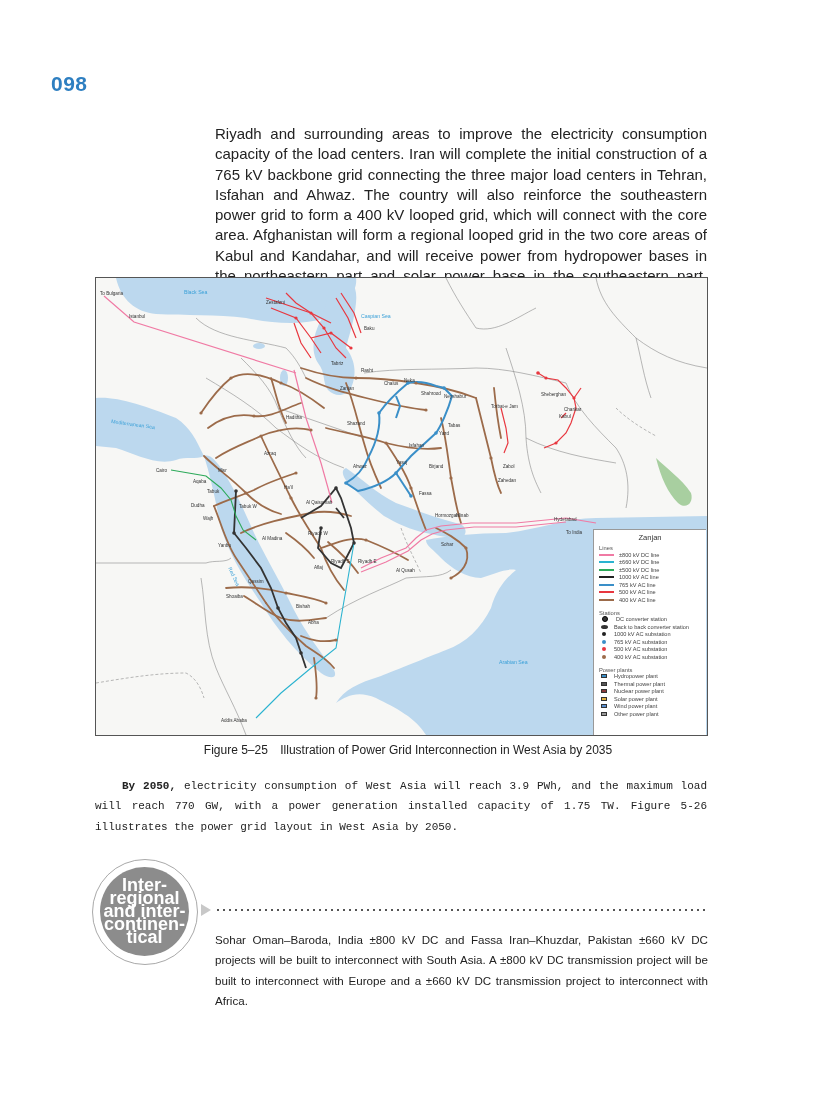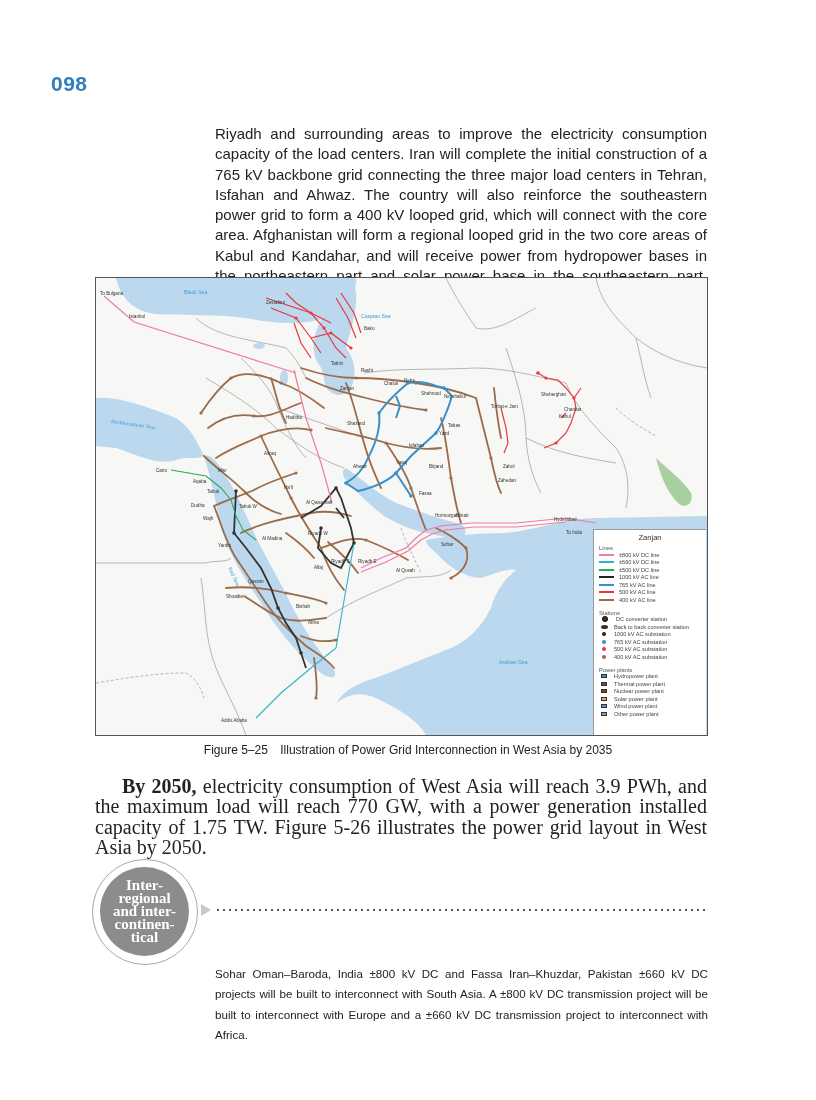--- a/index.html
+++ b/index.html
@@ -10,28 +10,28 @@
   .map-frame svg { position:absolute; left:0; top:0; }
   .legend { position:absolute; left:497px; top:251px; width:112px; height:205px; background:#ffffff; border-left:1px solid #999; border-top:1px solid #999; font-family:"Liberation Sans", sans-serif; font-size:5.6px; color:#444; }
   .legend .lg-title { text-align:center; font-size:7.6px; margin-top:3px; color:#333; }
   .legend .lg-section { margin-left:5px; margin-top:3px; font-size:5.8px; color:#555; }
   .legend .lg-row { display:flex; align-items:center; height:7.5px; margin-left:5px; }
   .legend .lg-line { width:15px; height:1.6px; margin-right:5px; }
   .legend .lg-dot { width:4px; height:4px; border-radius:50%; margin-left:3px; margin-right:8px; }
   .legend .lg-sq { width:6px; height:4px; margin-left:2px; margin-right:7px; border:0.6px solid #333; box-sizing:border-box; }
   .caption { position:absolute; left:0; width:816px; top:743px; text-align:center; font-family:"Liberation Sans", sans-serif; font-size:12px; color:#222; }
   .caption .fig-label { margin-right:9px; }
-  .body2 { position:absolute; left:95px; top:776px; width:612px; font-family:Liberation Serif, serif; font-size:20px; line-height:20.4px; text-align:justify; text-indent:27px; color:#222; }
+  .body2 { position:absolute; left:95px; top:776px; width:612px; font-family:Liberation Mono, monospace; font-size:11px; line-height:20.4px; text-align:justify; text-indent:27px; color:#222; }
   .body2 b { font-weight:bold; }
   .badge-outer { position:absolute; left:92px; top:859px; width:106px; height:106px; border-radius:50%; border:1.5px solid #a9a9a9; box-sizing:border-box; background:#fff; }
   .badge-inner { position:absolute; left:7px; top:7px; width:89px; height:89px; border-radius:50%; background:#8c8c8c; display:flex; align-items:center; justify-content:center; text-align:center; }
-  .badge-text { color:#ffffff; font-family:Liberation Serif, serif; font-weight:bold; font-size:15px; line-height:13px; white-space:pre-line; }
+  .badge-text { color:#ffffff; font-family:Liberation Sans, sans-serif; font-weight:bold; font-size:18px; line-height:13px; white-space:pre-line; }
   .arrow { position:absolute; left:201px; top:904px; width:0; height:0; border-top:6px solid transparent; border-bottom:6px solid transparent; border-left:10px solid #c8c8c8; }
   .dots { position:absolute; left:215px; top:909px; width:494px; height:2px; background-image:radial-gradient(circle, #555 0.9px, transparent 1.1px); background-size:6px 2px; background-repeat:repeat-x; }
-  .box-text { position:absolute; left:215px; top:964px; width:493px; font-family:"Liberation Sans", sans-serif; font-size:11.6px; line-height:20.4px; text-align:justify; color:#222; }
+  .box-text { position:absolute; left:215px; top:930px; width:493px; font-family:"Liberation Sans", sans-serif; font-size:11.6px; line-height:20.4px; text-align:justify; color:#222; }
   .maplabel { font-family:"Liberation Sans", sans-serif; font-size:4.6px; fill:#333; }
   .sealabel { font-family:"Liberation Sans", sans-serif; font-size:5.2px; fill:#3aa0d8; }
 </style>
 </head>
 <body>
 
 <div class="page-num">098</div>
 
 <div class="intro">Riyadh and surrounding areas to improve the electricity consumption capacity of the load centers. Iran will complete the initial construction of a 765 kV backbone grid connecting the three major load centers in Tehran, Isfahan and Ahwaz. The country will also reinforce the southeastern power grid to form a 400 kV looped grid, which will connect with the core area. Afghanistan will form a regional looped grid in the two core areas of Kabul and Kandahar, and will receive power from hydropower bases in the northeastern part and solar power base in the southeastern part, respectively.</div>
 

